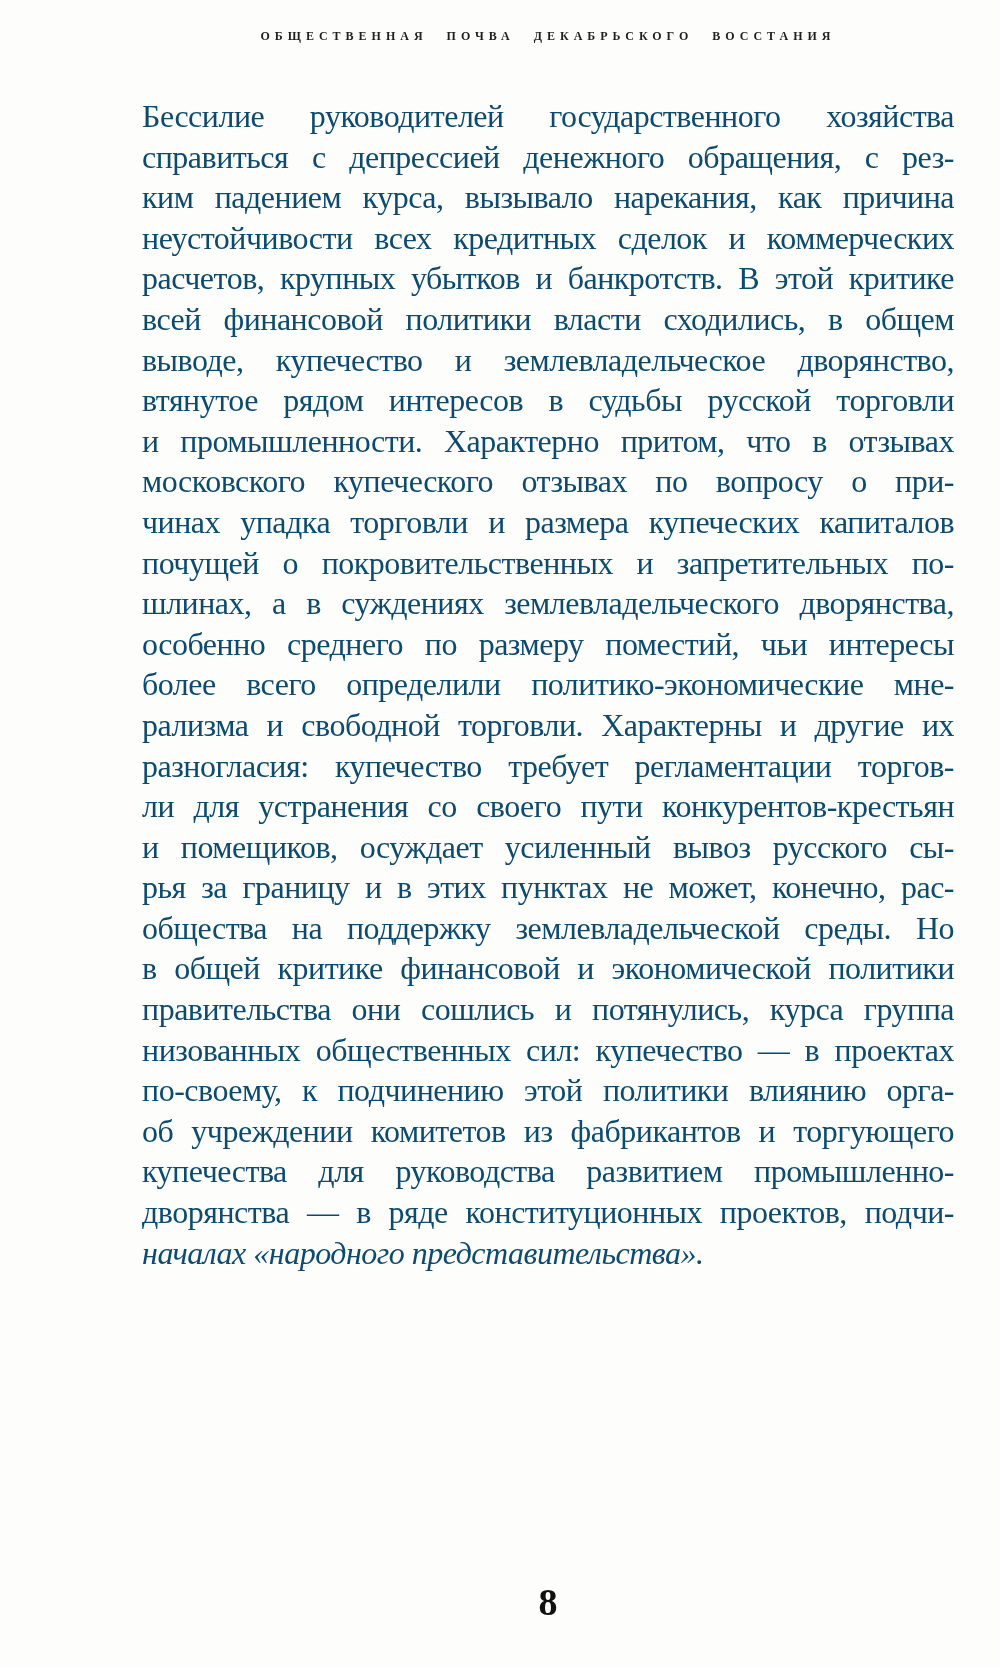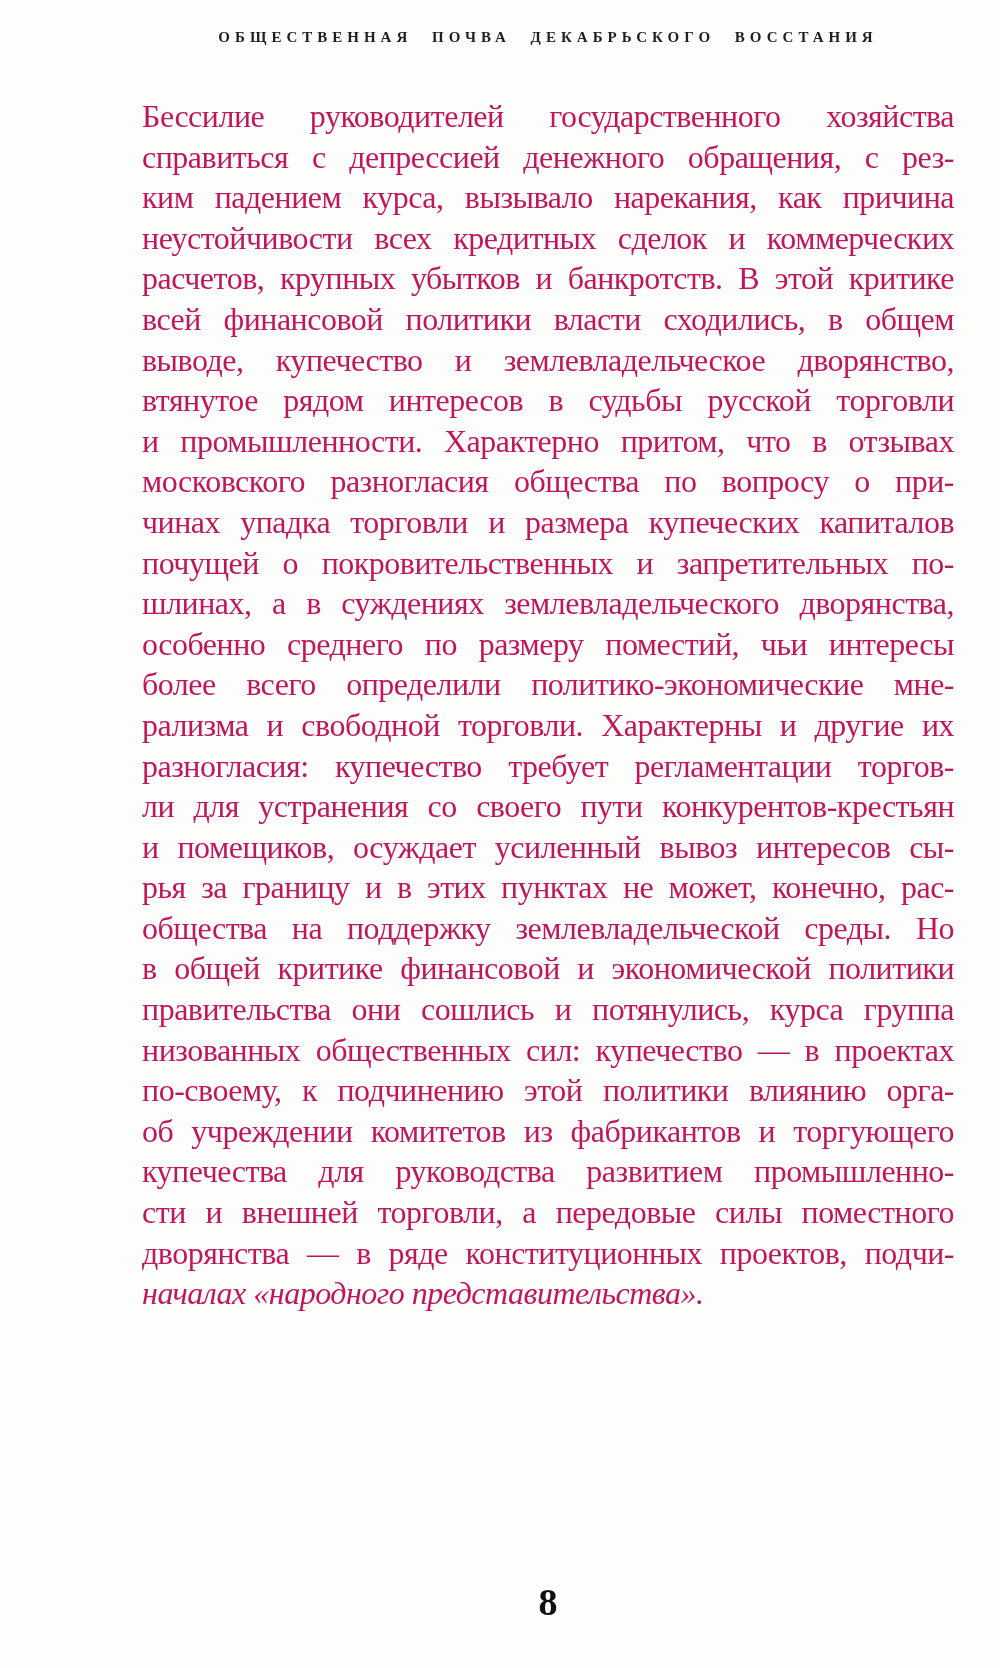--- a/index.html
+++ b/index.html
@@ -16,37 +16,37 @@
     color: #141414;
     overflow: hidden;
   }
   .running-header {
     position: absolute;
     top: 29px;
     left: 142px;
     width: 812px;
     text-align: center;
     font-family: "Liberation Serif", serif;
-    font-size: 15px;
+    font-size: 12px;
     font-weight: 700;
     letter-spacing: 5px;
     word-spacing: 11px;
     white-space: nowrap;
     color: #1f1f1f;
   }
   .body-text {
     position: absolute;
     top: 96px;
     left: 142px;
     width: 812px;
     font-family: "Liberation Serif", serif;
     font-size: 32px;
     line-height: 40.6px;
     letter-spacing: -0.5px;
-    color: #be185d;
+    color: #0c4a6e;
   }
   .body-text .line {
     height: 40.6px;
     overflow: hidden;
     text-align: justify;
     text-align-last: justify;
   }
   .body-text .line:last-child {
     text-align: left;
     text-align-last: left;
@@ -73,37 +73,36 @@
   <div class="body-text">
       <div class="line">Бессилие руководителей государственного хозяйства</div>
       <div class="line">справиться с депрессией денежного обращения, с рез-</div>
       <div class="line">ким падением курса, вызывало нарекания, как причина</div>
       <div class="line">неустойчивости всех кредитных сделок и коммерческих</div>
       <div class="line">расчетов, крупных убытков и банкротств. В этой критике</div>
       <div class="line">всей финансовой политики власти сходились, в общем</div>
       <div class="line">выводе, купечество и землевладельческое дворянство,</div>
       <div class="line">втянутое рядом интересов в судьбы русской торговли</div>
       <div class="line">и промышленности. Характерно притом, что в отзывах</div>
-      <div class="line">московского разногласия общества по вопросу о при-</div>
+      <div class="line">московского купеческого отзывах по вопросу о при-</div>
       <div class="line">чинах упадка торговли и размера купеческих капиталов</div>
       <div class="line">почущей о покровительственных и запретительных по-</div>
       <div class="line">шлинах, а в суждениях землевладельческого дворянства,</div>
       <div class="line">особенно среднего по размеру поместий, чьи интересы</div>
       <div class="line">более всего определили политико-экономические мне-</div>
       <div class="line">рализма и свободной торговли. Характерны и другие их</div>
       <div class="line">разногласия: купечество требует регламентации торгов-</div>
       <div class="line">ли для устранения со своего пути конкурентов-крестьян</div>
-      <div class="line">и помещиков, осуждает усиленный вывоз интересов сы-</div>
+      <div class="line">и помещиков, осуждает усиленный вывоз русского сы-</div>
       <div class="line">рья за границу и в этих пунктах не может, конечно, рас-</div>
       <div class="line">общества на поддержку землевладельческой среды. Но</div>
       <div class="line">в общей критике финансовой и экономической политики</div>
       <div class="line">правительства они сошлись и потянулись, курса группа</div>
       <div class="line">низованных общественных сил: купечество — в проектах</div>
       <div class="line">по-своему, к подчинению этой политики влиянию орга-</div>
       <div class="line">об учреждении комитетов из фабрикантов и торгующего</div>
       <div class="line">купечества для руководства развитием промышленно-</div>
-      <div class="line">сти и внешней торговли, а передовые силы поместного</div>
       <div class="line">дворянства — в ряде конституционных проектов, подчи-</div>
       <div class="line">началах «народного представительства».</div>
     </div>
 
   <div class="page-number">8</div>
 </div>
 
 </body></html>

